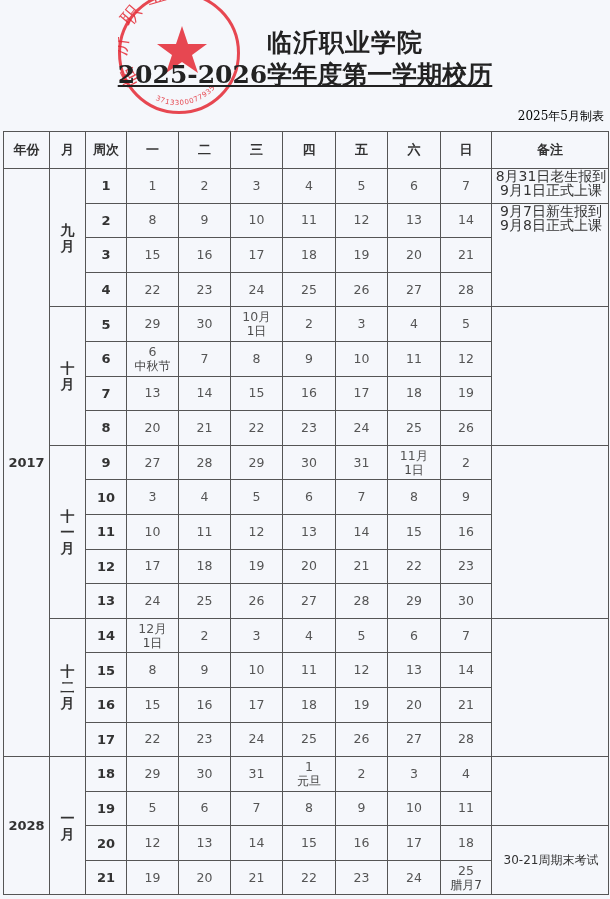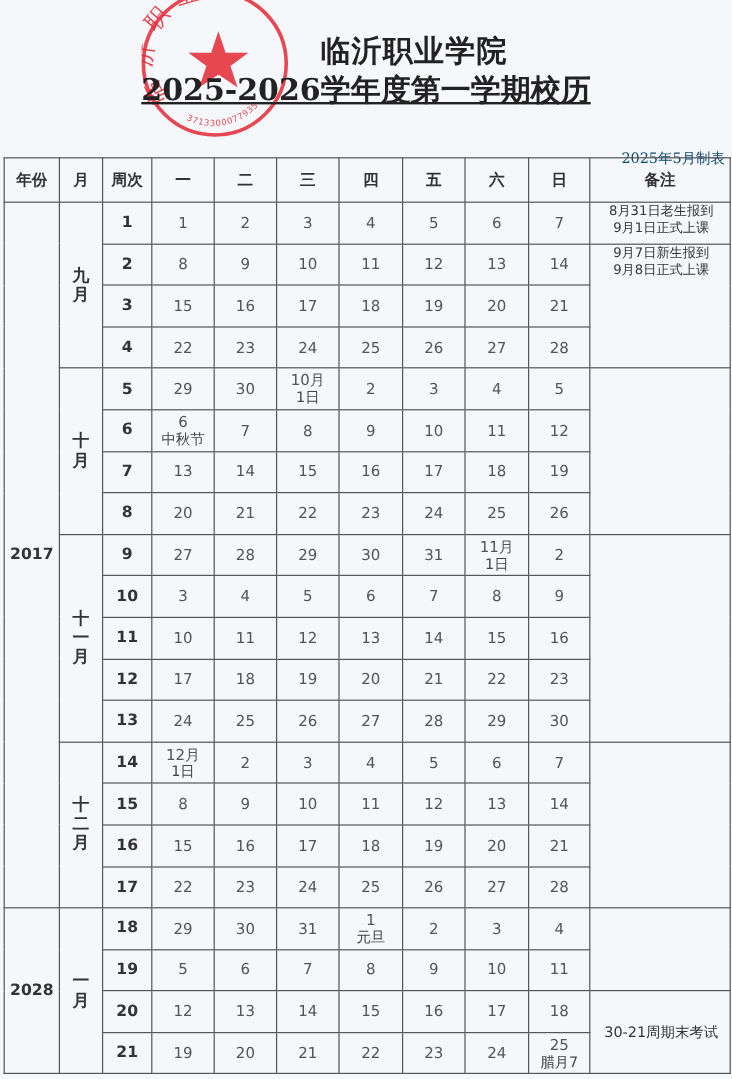--- a/index.html
+++ b/index.html
@@ -19,41 +19,41 @@
     position:absolute; left:0; width:610px; top:26px; text-align:center;
     font-family:"DejaVu Serif", serif; font-weight:bold; font-size:25px;
     color:#222; letter-spacing:1px; padding-left:80px; box-sizing:border-box;
   }
   .title2 {
     position:absolute; left:0; width:610px; top:58px; text-align:center;
     font-family:"DejaVu Serif", serif; font-weight:bold; font-size:25px;
     color:#222; letter-spacing:0px;text-decoration:underline;
   }
   .made {
-    position:absolute; right:6px; top:124px; font-size:12px;
-    font-family:"DejaVu Serif", serif; color:#0c4a6e;
+    position:absolute; right:6px; top:108px; font-size:12px;
+    font-family:"DejaVu Serif", serif; color:#000000;
   }
   table.cal {
     position:absolute; left:3px; top:131px; border-collapse:collapse;
     table-layout:fixed;
   }
   table.cal td, table.cal th {
     border:1.4px solid #555; text-align:center; vertical-align:middle;
     padding:0; overflow:hidden;
   }
   table.cal th {
     height:36px; font-size:13px; font-weight:bold; color:#333;
   }
   table.cal td { height:33.6px; }
   .yr { font-size:13px; font-weight:bold; color:#333; }
   .mo { font-size:14px; font-weight:bold; color:#333; line-height:16px; }
   .wk { font-size:13px; font-weight:bold; color:#333; }
   .day { font-size:12.5px; color:#555; font-family:"DejaVu Sans", sans-serif; font-weight:normal; line-height:14px; }
   .day .sub { display:block; font-size:12px; color:#444; }
-  .note { font-size:11px; color:#333; text-align:right; vertical-align:top !important; line-height:14px; padding-left:2px !important; }
+  .note { font-size:14px; color:#333; text-align:right; vertical-align:top !important; line-height:14px; padding-left:2px !important; }
   .note.center { text-align:center !important; vertical-align:middle !important; font-size:12px; }
 </style>
 </head>
 <body>
 
 <div class="stamp">
   <svg width="122" height="122" viewBox="0 0 122 122">
     <defs>
       <path id="arcTop" d="M 22,90 A 46,46 0 0 1 95,22" fill="none"></path>
       <path id="arcBot" d="M 22,96 A 50,50 0 0 0 104,86" fill="none"></path>

